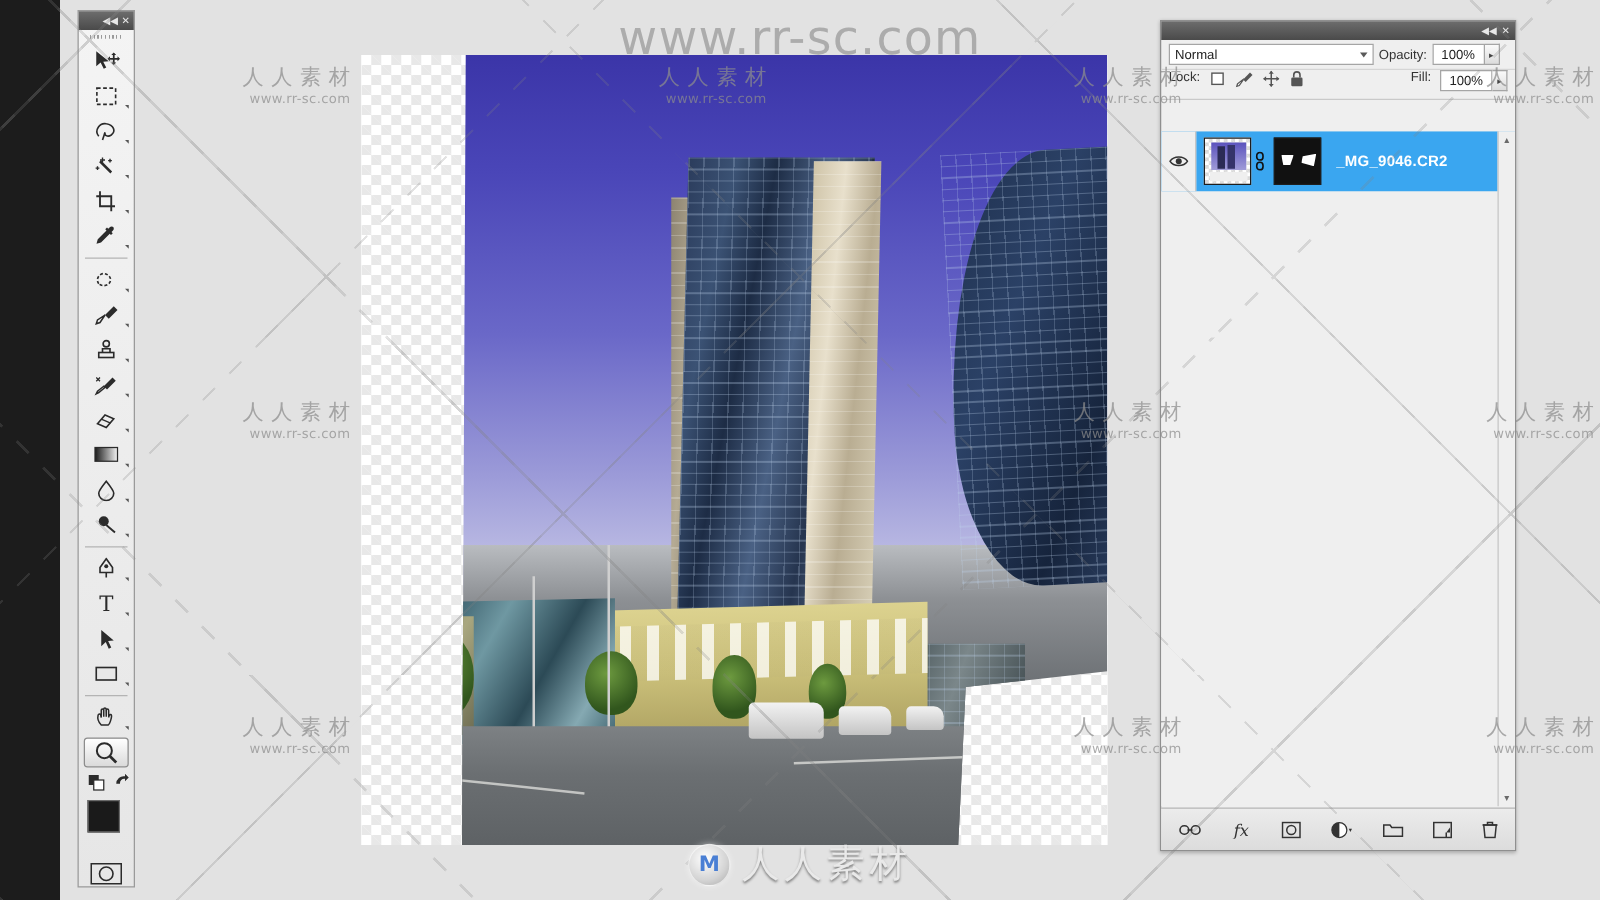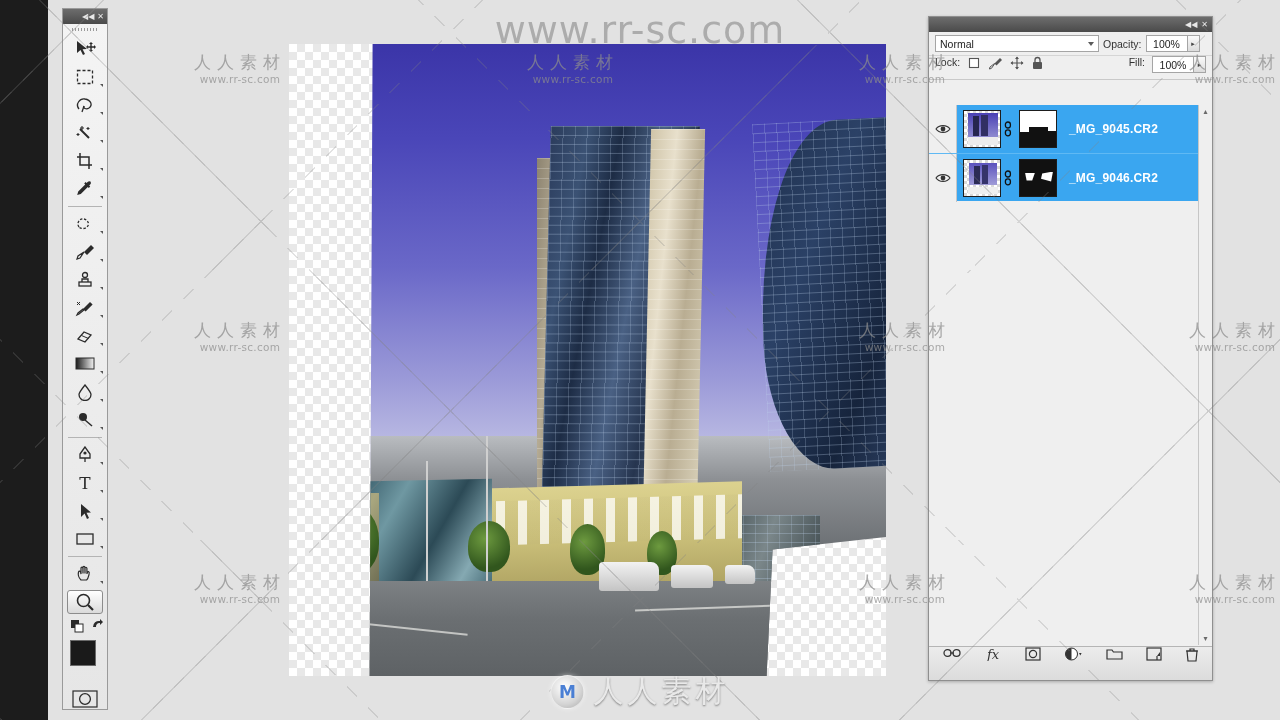--- a/index.html
+++ b/index.html
@@ -274,21 +274,21 @@
     position:absolute; right:0; top:88px; bottom:35px; width:14px;
     background:#efefef; border-left:1px solid #c6c6c6;
     display:flex; flex-direction:column; justify-content:space-between;
     align-items:center; padding:2px 0; cursor:pointer;
   }
   .sarrow{ font-size:8px; color:#6a6a6a; }
   #lp-bottom{
     position:absolute; left:0; right:0; bottom:0; height:34px;
     background:linear-gradient(to bottom,#ececec,#dcdcdc);
     border-top:1px solid #b5b5b5;
-    display:flex; align-items:flex-start; justify-content:center; gap:23px;
+    display:flex; align-items:center; justify-content:center; gap:23px;
   }
   #lp-bottom .bi{ cursor:pointer; display:flex; align-items:center;}
 
   
   #wm-layer{
     position:absolute; left:0; top:0; width:1280px; height:720px;
     pointer-events:none;
   }
   #wm-dash{
     position:absolute; left:0; top:0; width:100%; height:100%;
@@ -616,46 +616,20 @@
       </span>
       <span class="lbl" style="margin-left:auto">Fill:</span>
       <div style="display:flex">
         <div class="numfield">100%</div>
         <div class="spin">▸</div>
       </div>
     </div>
 
     <div id="lp-list">
 
-      <div class="layer-row">
-        <div class="eye-cell">
-          <svg width="16" height="12" viewBox="0 0 16 12">
-              <path d="M1 6 C4 1.5 12 1.5 15 6 C12 10.5 4 10.5 1 6z" fill="none" stroke="#333" stroke-width="1.1"></path>
-              <circle cx="8" cy="6" r="2.4" fill="#333"></circle>
-            </svg>
-        </div>
-        <div class="thumb">
-          <i class="ti" style="left:4px;top:2px;width:30px;height:24px;background:linear-gradient(to bottom,#4940b4,#8f8bd0);"></i>
-          <i class="ti" style="left:9px;top:5px;width:6px;height:20px;background:#26264f;"></i>
-          <i class="ti" style="left:17px;top:4px;width:7px;height:21px;background:#312f63;"></i>
-          <i class="ti" style="left:4px;top:26px;width:30px;height:8px;background:#ececec;"></i>
-        </div>
-        <div class="linkchain">
-          <svg width="10" height="16" viewBox="0 0 10 16">
-              <rect x="2.4" y="1" width="5" height="6" rx="2.5" fill="none" stroke="#111" stroke-width="1.3"></rect>
-              <rect x="2.4" y="8.8" width="5" height="6" rx="2.5" fill="none" stroke="#111" stroke-width="1.3"></rect>
-            </svg>
-        </div>
-        <div class="mask">
-          <i class="mw" style="left:0;top:0;width:38px;height:16px;"></i>
-          <i class="mw" style="left:0;top:14px;width:9px;height:7px;"></i>
-          <i class="mw" style="left:28px;top:14px;width:10px;height:6px;"></i>
-        </div>
-        <div class="layer-name">_MG_9045.CR2</div>
-      </div>
 
       <div class="layer-row">
         <div class="eye-cell">
           <svg width="16" height="12" viewBox="0 0 16 12">
               <path d="M1 6 C4 1.5 12 1.5 15 6 C12 10.5 4 10.5 1 6z" fill="none" stroke="#333" stroke-width="1.1"></path>
               <circle cx="8" cy="6" r="2.4" fill="#333"></circle>
             </svg>
         </div>
         <div class="thumb">
           <i class="ti" style="left:5px;top:3px;width:28px;height:22px;background:linear-gradient(to bottom,#5b52bd,#a09cd8);"></i>

